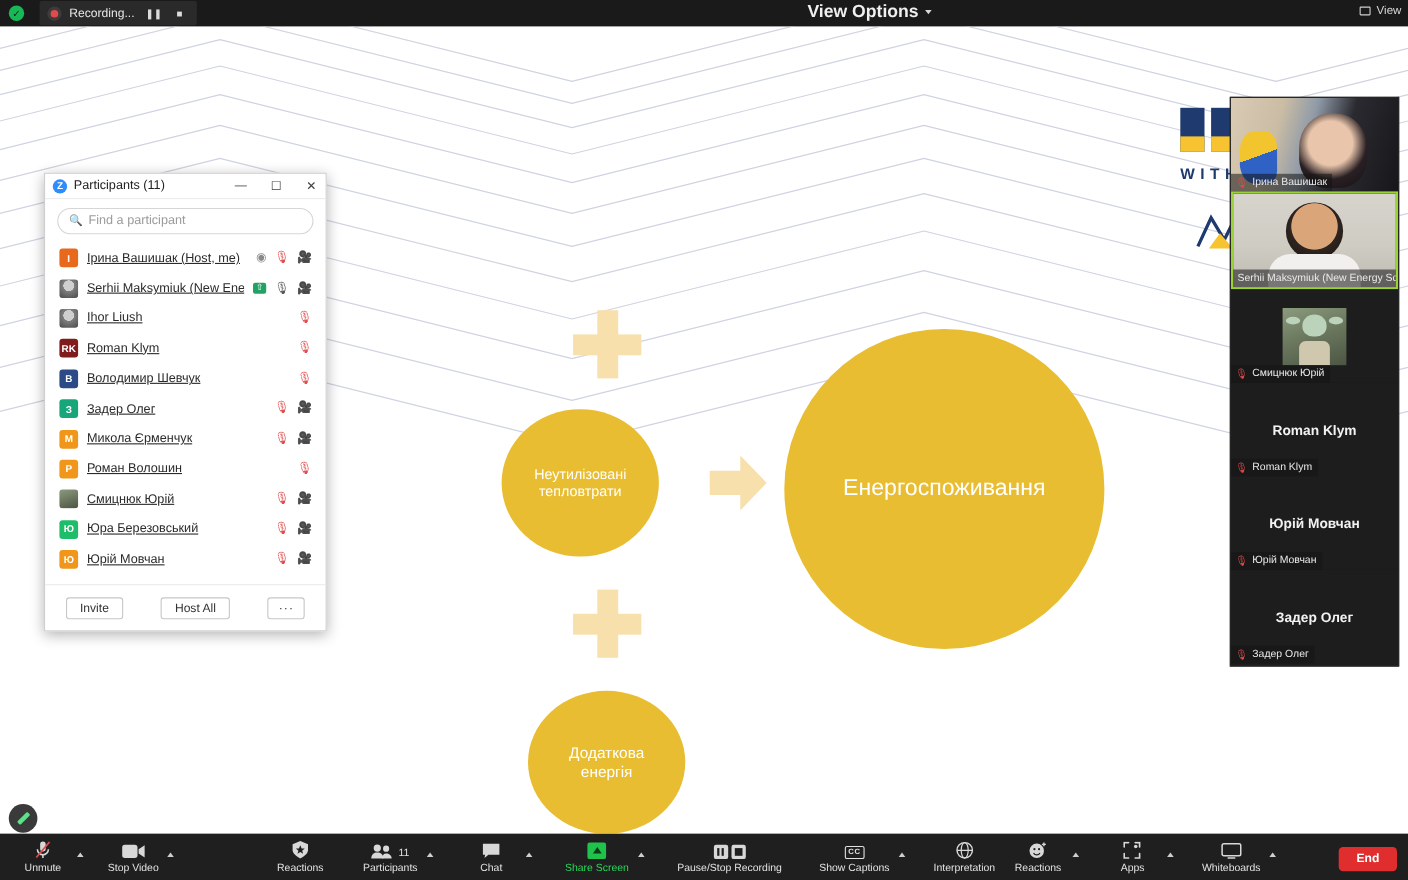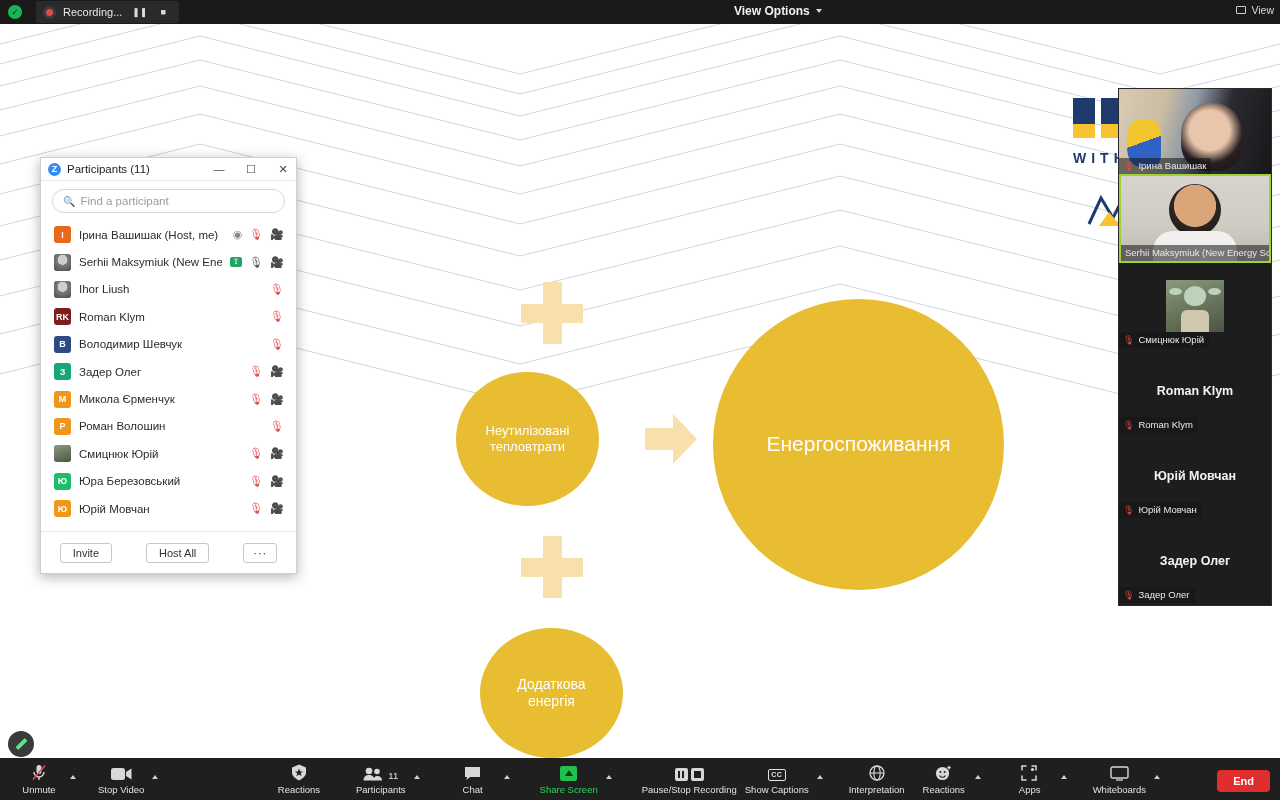--- a/index.html
+++ b/index.html
@@ -41,21 +41,21 @@
   .view-banner {
     position: absolute; left: 473px; top: 2px;
     height: 18px; background: #1aff5a;
     color: #0a2a12; font-size: 10.5px; font-weight: bold;
     display: flex; align-items: center; padding: 0 10px;
     border-radius: 2px; white-space: nowrap;
   }
   .view-options {
     position: absolute; left: 726px; top: 2px;
     height: 18px; display: flex; align-items: center; gap: 6px;
-    color: #f0f0f0; font-size: 12px; font-weight: bold;
+    color: #f0f0f0; font-size: 16px; font-weight: bold;
     padding: 0 8px; cursor: pointer;
   }
   .caret-dn {
     width: 0; height: 0; border-left: 3.5px solid transparent;
     border-right: 3.5px solid transparent; border-top: 4px solid #d8d8d8;
   }
   .topright-view {
     position: absolute; right: 6px; top: 4px;
     display: flex; align-items: center; gap: 5px;
     color: #d8d8d8; font-size: 10.5px; cursor: pointer;
@@ -232,21 +232,21 @@
     color: #fff; font-size: 9px; font-weight: bold;
   }
   .pav.photo { background: #b8b8b8; overflow: hidden; position: relative; }
   .pav.photo .ph {
     position: absolute; inset: 0;
     background: radial-gradient(circle at 50% 34%, #cfcfcf 0 34%, #7e7e7e 36%, #4a4a4a 100%);
   }
   .pav.photo.yoda .ph {
     background: linear-gradient(160deg,#8c9a7e,#4c5543);
   }
-  .pname { flex: 1; font-size: 11.5px; color: #2b2b2b; white-space: nowrap; overflow: hidden; }
+  .pname { flex: 1; font-size: 11.5px; color: #2b2b2b; white-space: nowrap; overflow: hidden; text-decoration: underline; }
   .picons { display: flex; align-items: center; gap: 7px; }
   .ic { font-size: 11px; line-height: 1; }
   .ic.mic-muted { color: #e04b4b; }
   .ic.mic-on { color: #555; }
   .ic.cam-off { color: #e04b4b; }
   .ic.cam-on { color: #444; }
   .ic.rec-ind { color: #8a8a8a; }
   .badge-host {
     background: #21a366; color: #fff; font-size: 8px;
     border-radius: 2px; padding: 1px 3px; line-height: 1;
@@ -653,21 +653,21 @@
         <div class="tb-ico">
           <div class="share-ico">
               <div class="up-arrow"></div>
             </div>
         </div>
         <div class="tb-lbl green">Share Screen</div>
       </div>
       <div class="tb-caret"></div>
     </div>
 
-    <div class="tb-item" style="">
+    <div class="tb-item" style="margin-right:26px">
       <div class="tb-ico pr-ico">
         <div class="pr-b">
             <div class="pr-bars">
               <i></i>
               <i></i>
             </div>
           </div>
         <div class="pr-b">
             <div class="pr-sq"></div>
           </div>

